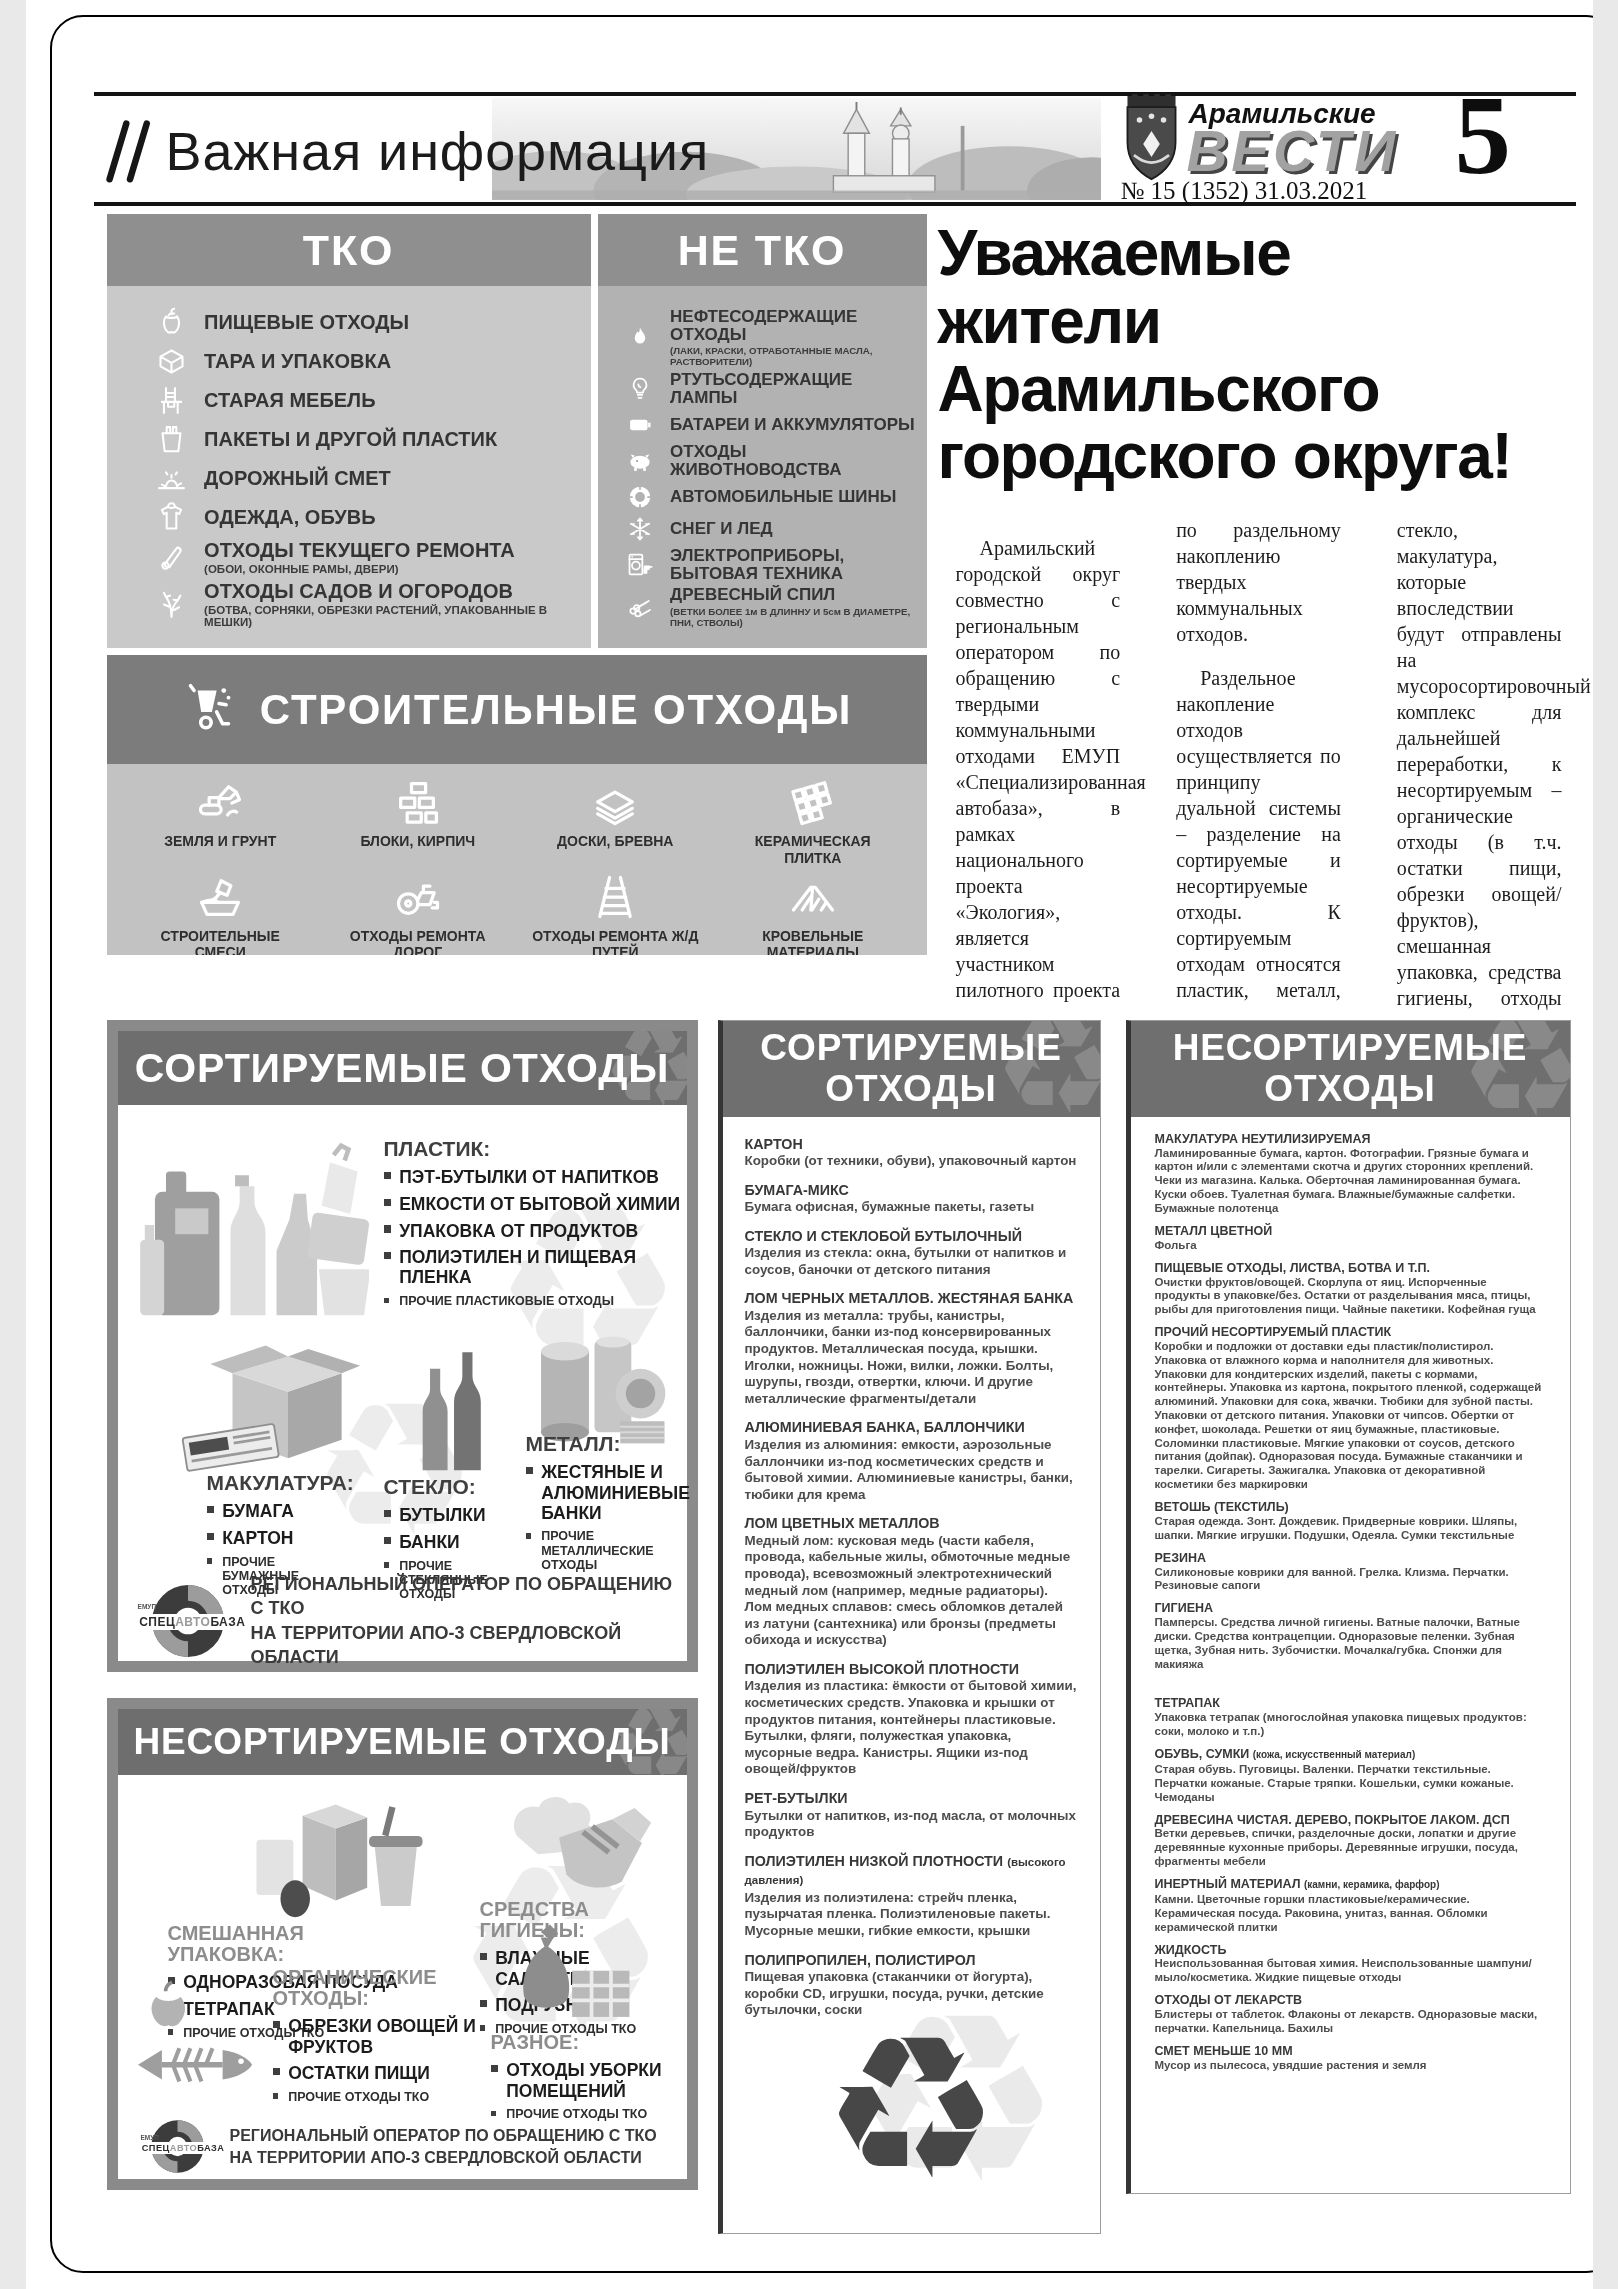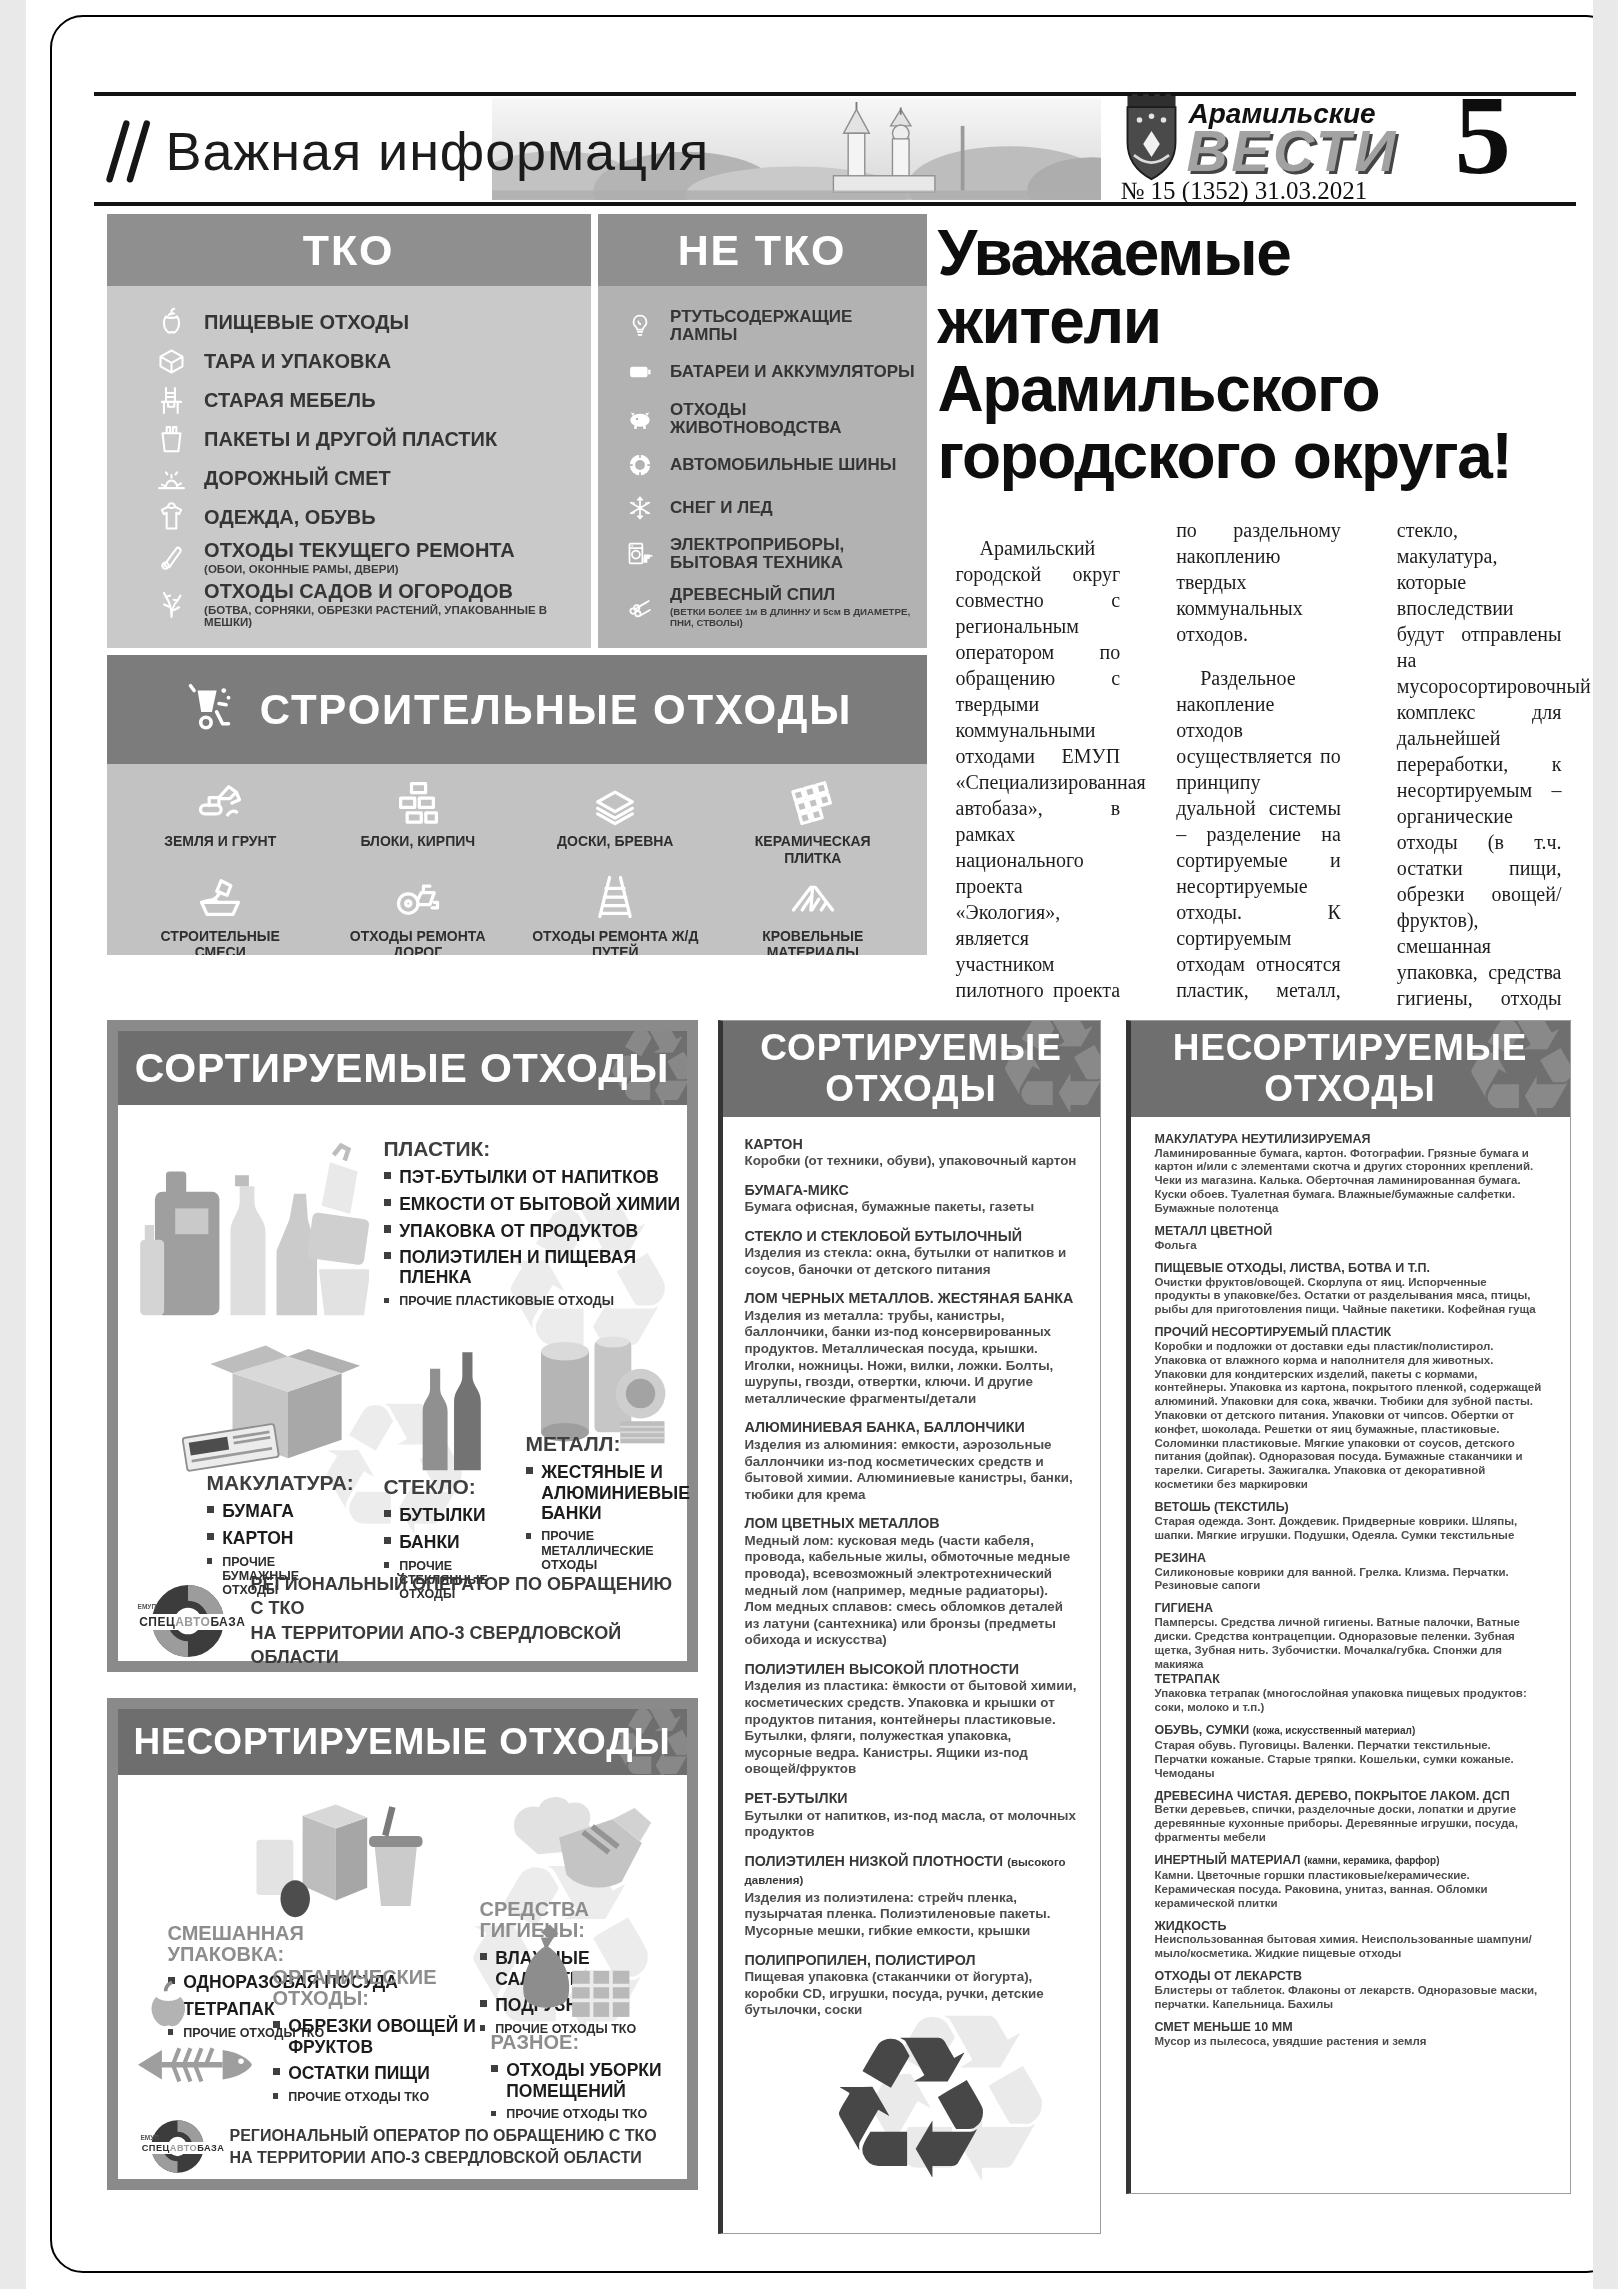--- a/index.html
+++ b/index.html
@@ -285,20 +285,31 @@
             <span class="wnote">(БОТВА, СОРНЯКИ, ОБРЕЗКИ РАСТЕНИЙ, УПАКОВАННЫЕ В МЕШКИ)</span>
           </span>
         </div>
       </div>
   </section>
 
   <section class="abs panel panel-netko">
     <div class="panel-head">НЕ ТКО</div>
     <div class="panel-body">
 
+        <div class="witem">
+          <span class="icn">
+            <svg viewBox="0 0 24 24">
+              <path d="M12 2.5c.5 3.5 4.5 5.5 4.5 9.8a4.5 4.5 0 0 1-9 0c0-2.4 1.3-3.9 2.2-5.8.8 1.3 1.9 1.6 2.3-4z" fill="#fff" stroke="none"></path>
+            </svg>
+          </span>
+          <span class="wtxt">
+            <span class="wlab pre">НЕФТЕСОДЕРЖАЩИЕ ОТХОДЫ</span>
+            <span class="wnote">(ЛАКИ, КРАСКИ, ОТРАБОТАННЫЕ МАСЛА, РАСТВОРИТЕЛИ)</span>
+          </span>
+        </div>
 
         <div class="witem">
           <span class="icn">
             <svg viewBox="0 0 24 24">
               <path d="M12 3a5.5 5.5 0 0 0-3.5 9.7c.8.7 1 1.6 1 2.3h5c0-.7.2-1.6 1-2.3A5.5 5.5 0 0 0 12 3z"></path>
               <path d="M10 17h4M10.7 19.5h2.6M10.5 8c0 1 .5 2 1.8 2.4"></path>
             </svg>
           </span>
           <span class="wtxt">
             <span class="wlab pre">РТУТЬСОДЕРЖАЩИЕ ЛАМПЫ</span>
@@ -850,21 +861,21 @@
         <div class="sec" style="margin-bottom:8.3px;">
           <div class="sh"><span>ВЕТОШЬ (ТЕКСТИЛЬ)</span> </div>
           <div class="sb">Старая одежда. Зонт. Дождевик. Придверные коврики. Шляпы, шапки. Мягкие игрушки. Подушки, Одеяла. Сумки текстильные</div>
         </div>
 
         <div class="sec" style="margin-bottom:8.3px;">
           <div class="sh"><span>РЕЗИНА</span> </div>
           <div class="sb">Силиконовые коврики для ванной. Грелка. Клизма. Перчатки. Резиновые сапоги</div>
         </div>
 
-        <div class="sec" style="margin-bottom:1px;">
+        <div class="sec" style="margin-bottom:25px;">
           <div class="sh"><span>ГИГИЕНА</span> </div>
           <div class="sb">Памперсы. Средства личной гигиены. Ватные палочки, Ватные диски. Средства контрацепции. Одноразовые пеленки. Зубная щетка, Зубная нить. Зубочистки. Мочалка/губка. Спонжи для макияжа</div>
         </div>
 
         <div class="sec" style="margin-bottom:8.3px;">
           <div class="sh"><span>ТЕТРАПАК</span> </div>
           <div class="sb">Упаковка тетрапак (многослойная упаковка пищевых продуктов: соки, молоко и т.п.)</div>
         </div>
 
         <div class="sec" style="margin-bottom:8.3px;">

